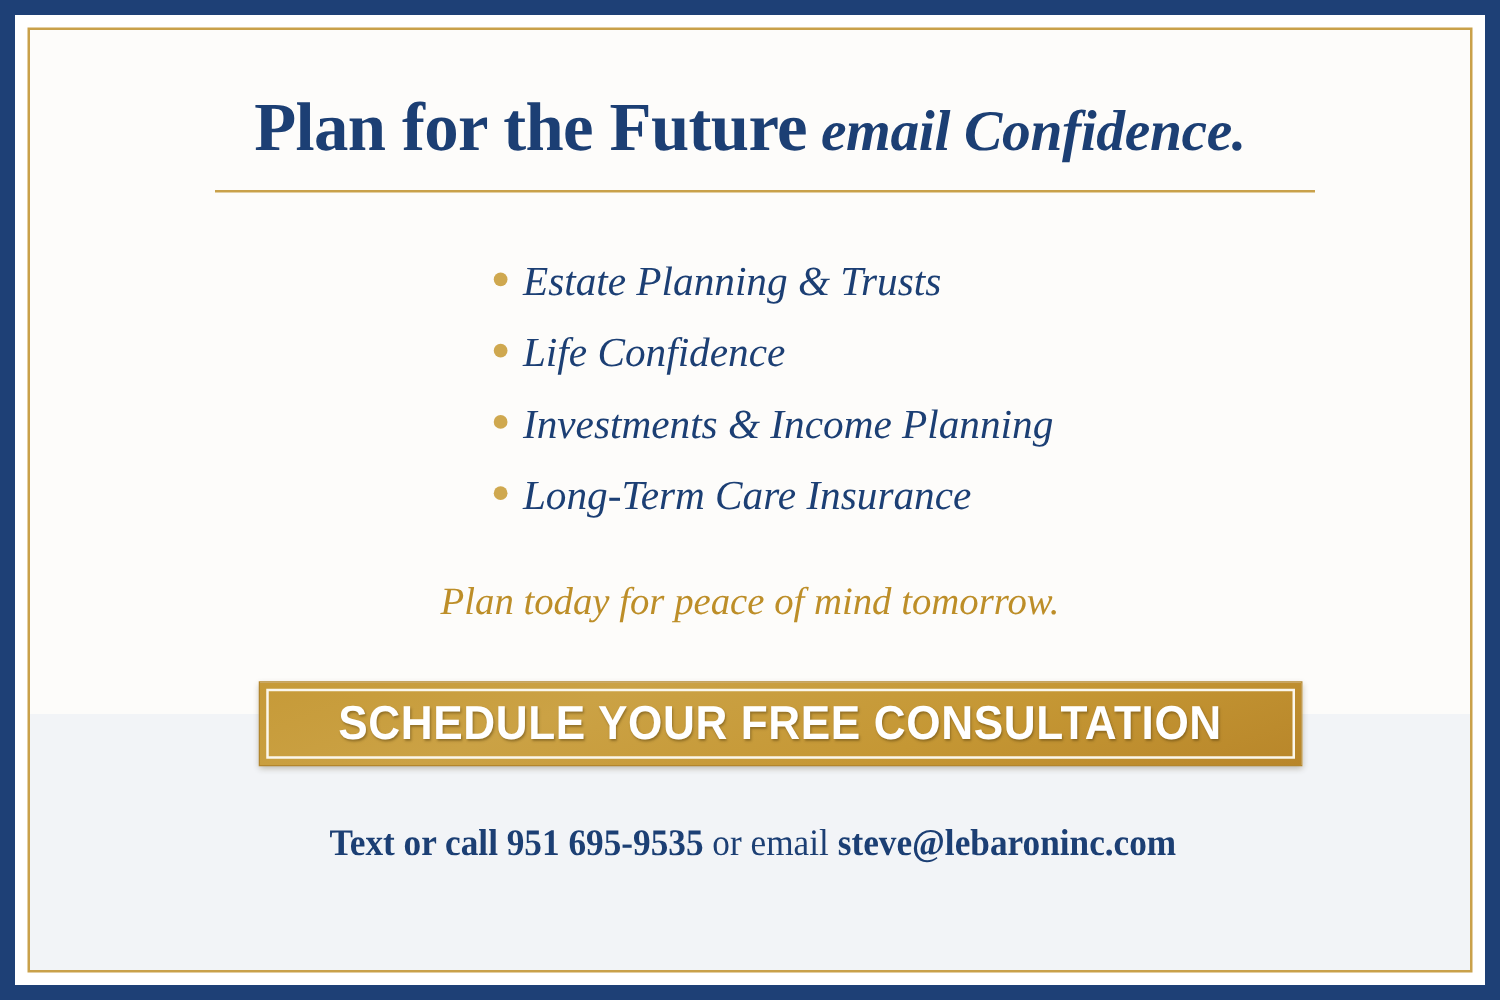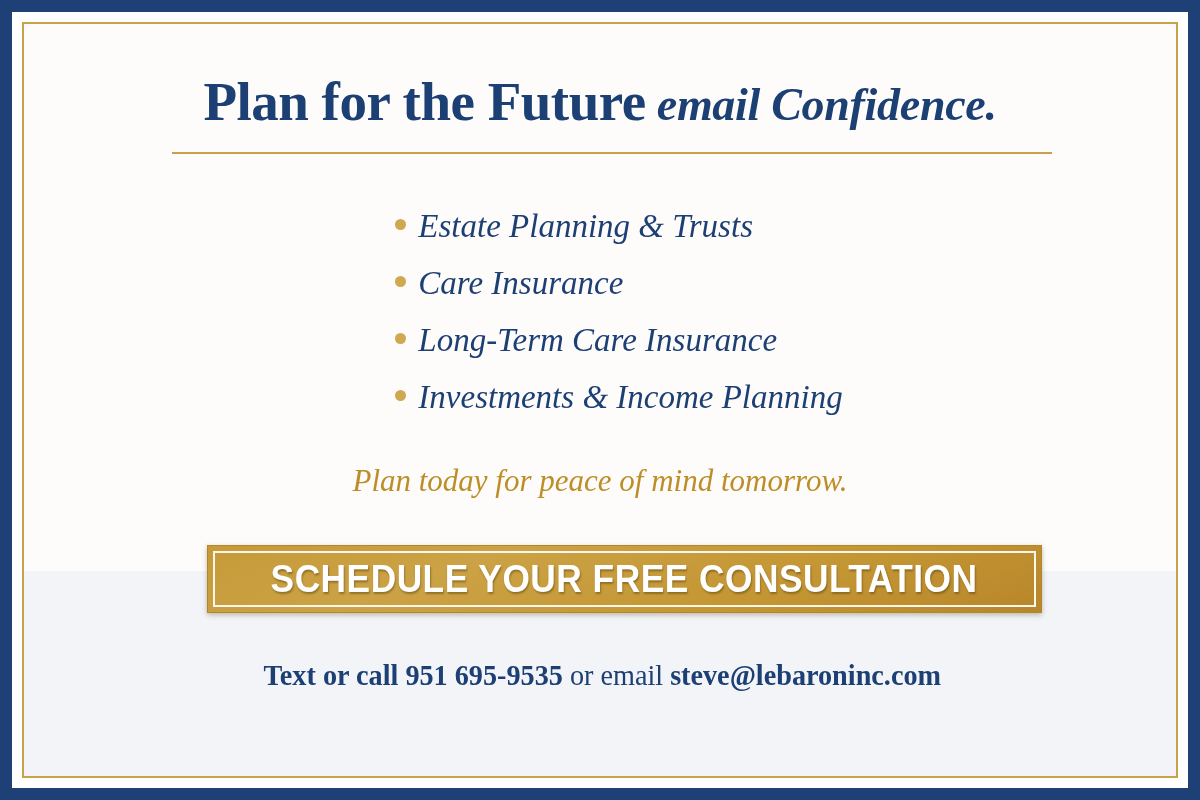--- a/index.html
+++ b/index.html
@@ -213,31 +213,31 @@
         <div class="bullets">
           <div class="bullet-inner">
 
             <div class="bullet-row">
               <span class="bullet-dot"></span>
               <span class="bullet-text">Estate Planning &amp; Trusts</span>
             </div>
 
             <div class="bullet-row">
               <span class="bullet-dot"></span>
-              <span class="bullet-text">Care Insurance</span>
+              <span class="bullet-text">Life Confidence</span>
+            </div>
+
+            <div class="bullet-row">
+              <span class="bullet-dot"></span>
+              <span class="bullet-text">Investments &amp; Income Planning</span>
             </div>
 
             <div class="bullet-row">
               <span class="bullet-dot"></span>
               <span class="bullet-text">Long-Term Care Insurance</span>
-            </div>
-
-            <div class="bullet-row">
-              <span class="bullet-dot"></span>
-              <span class="bullet-text">Investments &amp; Income Planning</span>
             </div>
 
           </div>
         </div>
 
         <div class="tagline">Plan today for peace of mind tomorrow.</div>
 
         <div class="cta">
           <div class="cta-inner">
             <span class="cta-label">SCHEDULE YOUR FREE CONSULTATION</span>

